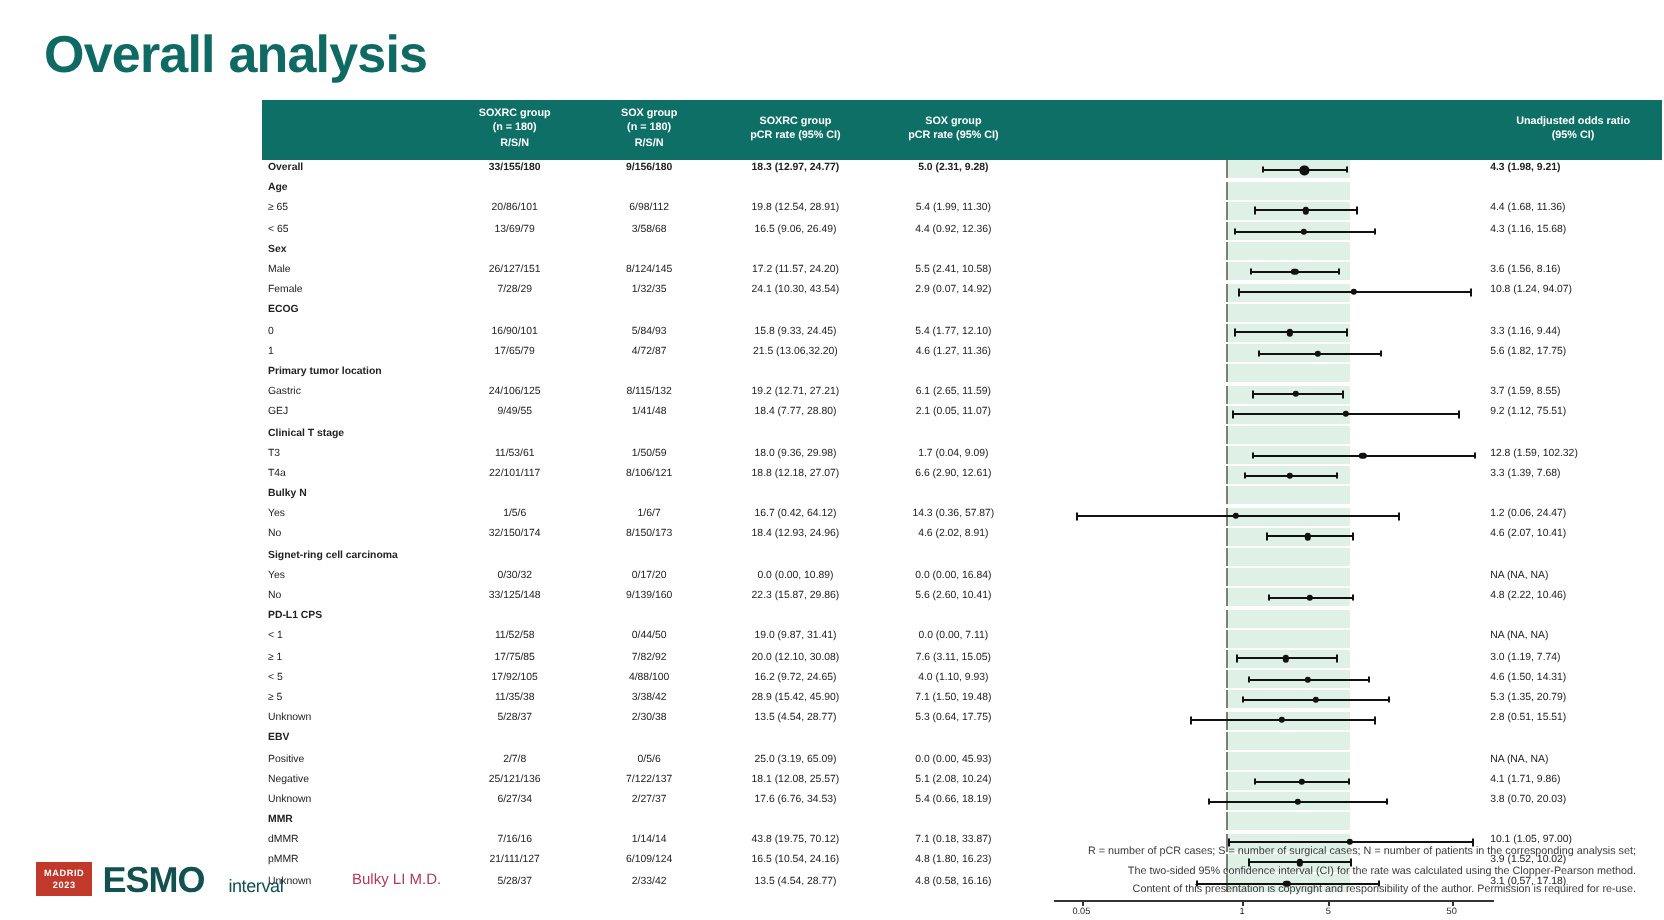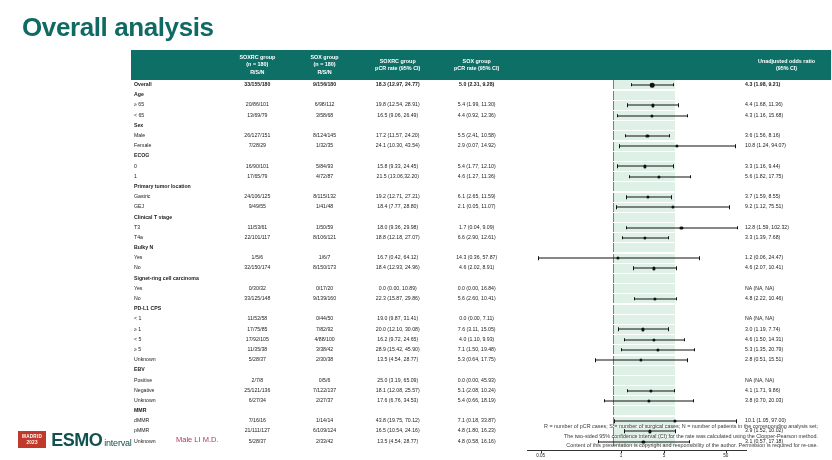--- a/index.html
+++ b/index.html
@@ -83,21 +83,21 @@
   }
   .logo-block{position:absolute;left:18px;bottom:12px;display:flex;align-items:flex-end;gap:5px;}
   .madrid{
     background:#c0392b;color:#fff;font-size:4.6px;font-weight:bold;
     padding:3px 4px;line-height:1.15;text-align:center;letter-spacing:0.3px;
   }
   .esmo{
     font-size:18px;font-weight:bold;color:#12514f;letter-spacing:-0.5px;line-height:0.9;
   }
   .congress{font-size:9px;color:#12514f;font-weight:normal;letter-spacing:-0.2px;}
-  .esmo-wrap{display:flex;align-items:baseline;gap:2px;}
+  .esmo-wrap{display:flex;align-items:baseline;gap:12px;}
 </style>
 </head>
 <body>
 
 <div class="slide-title">Overall analysis</div>
 
 <div class="table-wrap">
   <table class="forest">
     <thead>
       <tr>
@@ -748,19 +748,19 @@
   <div class="madrid">
     <div>MADRID</div>
     <div>2023</div>
   </div>
   <div class="esmo-wrap">
     <span class="esmo">ESMO</span>
     <span class="congress">interval</span>
   </div>
 </div>
 
-<div class="presenter">Male LI M.D.</div>
+<div class="presenter">Bulky LI M.D.</div>
 
 <div class="footer-note">
   <div>R = number of pCR cases; S = number of surgical cases; N = number of patients in the corresponding analysis set;</div>
   <div>The two-sided 95% confidence interval (CI) for the rate was calculated using the Clopper-Pearson method.</div>
   <div>Content of this presentation is copyright and responsibility of the author. Permission is required for re-use.</div>
 </div>
 
 </body></html>

